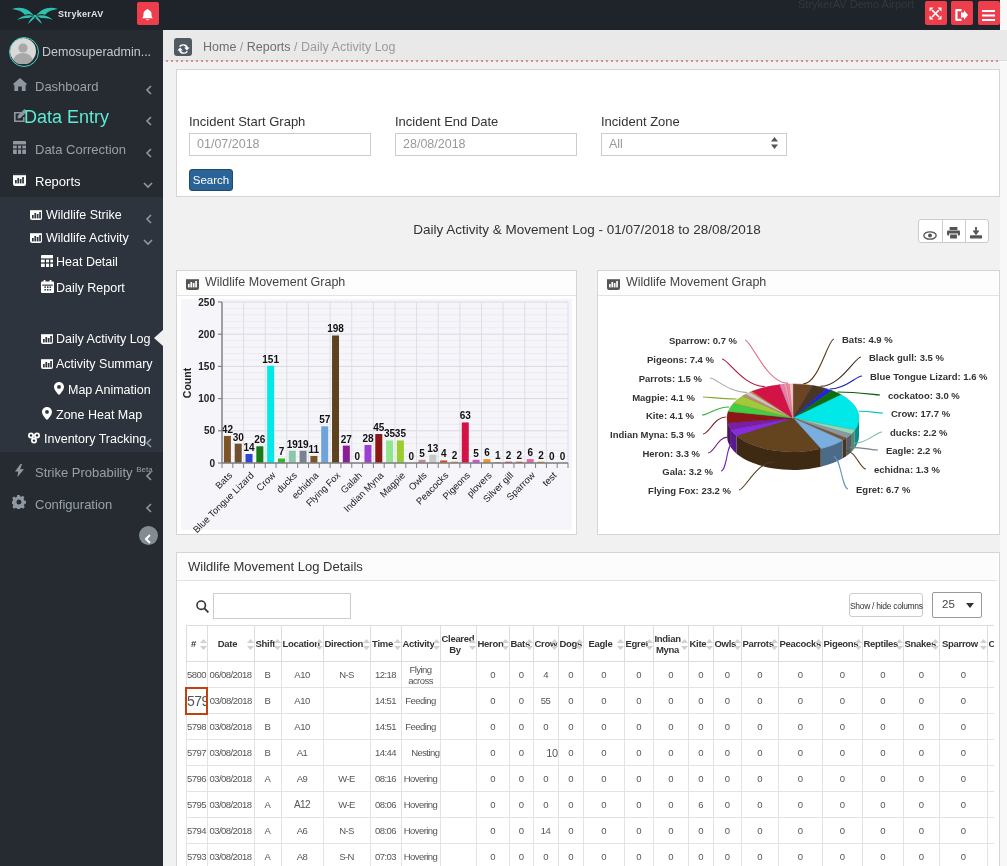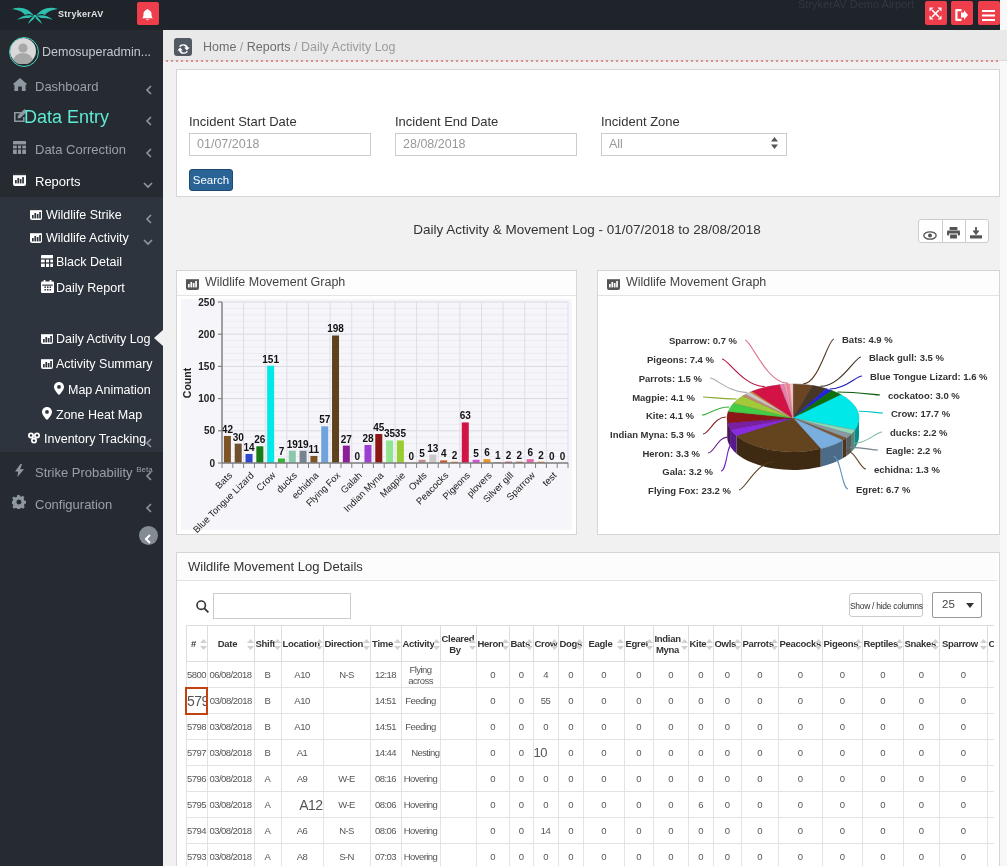--- a/index.html
+++ b/index.html
@@ -111,21 +111,21 @@
           <g fill="#fff">
             <rect x="0" y="0" width="13" height="13" rx="1"></rect>
             <g stroke="#262b31" stroke-width="1.2">
               <line x1="0" y1="4" x2="13" y2="4"></line>
               <line x1="0" y1="8" x2="13" y2="8"></line>
               <line x1="4.4" y1="4" x2="4.4" y2="13"></line>
               <line x1="8.7" y1="4" x2="8.7" y2="13"></line>
             </g>
           </g>
         </svg></span>
-      <span style="position:absolute;left:56px;top:50%;transform:translateY(-50%);color:#fff;font-size:12.5px;white-space:nowrap">Black Detail</span>
+      <span style="position:absolute;left:56px;top:50%;transform:translateY(-50%);color:#fff;font-size:12.5px;white-space:nowrap">Heat Detail</span>
     </div>
     <div style="position:absolute;left:0;top:245px;width:163px;height:25px">
       <span style="position:absolute;left:41px;top:50%;transform:translateY(-50%)"><svg width="13" height="13" viewBox="0 0 13 13" style="">
           <g fill="#fff">
             <rect x="0" y="1.5" width="13" height="11.5" rx="1"></rect>
             <rect x="2.6" y="0" width="1.8" height="3"></rect>
             <rect x="8.6" y="0" width="1.8" height="3"></rect>
           </g>
           <g fill="#262b31">
             <rect x="1.2" y="4.6" width="10.6" height="1.1"></rect>
@@ -293,21 +293,21 @@
         <g fill="#fff">
           <path d="M6.5 1.2 a4.8 4.8 0 0 1 4.6 3.4 h1.6 l-2.8 3 -2.7-3 h1.8 a3.1 3.1 0 0 0 -5.6-.6 L2 3.2 A4.8 4.8 0 0 1 6.5 1.2Z"></path>
           <path d="M6.5 10.8 a4.8 4.8 0 0 1 -4.6-3.4 H.3 l2.8-3 2.7 3 H4 a3.1 3.1 0 0 0 5.6.6 l1.4.8 a4.8 4.8 0 0 1 -4.5 2Z"></path>
         </g>
       </svg></span>
   </div>
 <div style="position:absolute;left:203px;top:40px;font-size:12.5px;color:#6e6e6e;white-space:nowrap">Home <span style="color:#999">/</span> Reports <span style="color:#999">/</span> <span style="color:#9b9b9b">Daily Activity Log</span></div>
 <div style="position:absolute;left:166px;top:60px;width:834px;height:2px;background:repeating-linear-gradient(90deg,#dc8f8f 0 2px,rgba(0,0,0,0) 2px 5px)"></div>
 
 <div style="position:absolute;left:176px;top:69px;width:822px;height:126px;background:#fff;border:1px solid #d5d5d5">
-  <div style="position:absolute;left:12px;top:44px;font-size:13px;color:#333">Incident Start Date</div>
+  <div style="position:absolute;left:12px;top:44px;font-size:13px;color:#333">Incident Start Graph</div>
   <div style="position:absolute;left:218px;top:44px;font-size:13px;color:#333">Incident End Date</div>
   <div style="position:absolute;left:424px;top:44px;font-size:13px;color:#333">Incident Zone</div>
   <div style="position:absolute;left:12px;top:63px;width:182px;height:23px;box-sizing:border-box;border:1px solid #ccc;font-size:12.5px;color:#999;padding:3px 0 0 7px">01/07/2018</div>
   <div style="position:absolute;left:218px;top:63px;width:182px;height:23px;box-sizing:border-box;border:1px solid #ccc;font-size:12.5px;color:#999;padding:3px 0 0 7px">28/08/2018</div>
   <div style="position:absolute;left:424px;top:63px;width:186px;height:23px;box-sizing:border-box;border:1px solid #ccc;font-size:12.5px;color:#999;padding:3px 0 0 7px">All
      <span style="position:absolute;right:8px;top:3px"><svg width="7" height="12" viewBox="0 0 7 12" style="">
           <path d="M3.5 0 L7 4.4 H0Z" fill="#555"></path>
           <path d="M3.5 12 L0 7.6 H7Z" fill="#555"></path>
         </svg></span>
   </div>
@@ -809,21 +809,21 @@
           <td style="box-sizing:border-box;border:1px solid #e3e3e3;padding:0;font-size:9.5px;letter-spacing:-0.55px;color:#555;text-align:center;height:26px;overflow:hidden">5797</td>
           <td style="box-sizing:border-box;border:1px solid #e3e3e3;padding:0;font-size:9.5px;letter-spacing:-0.55px;color:#555;text-align:center;height:26px;overflow:hidden">03/08/2018</td>
           <td style="box-sizing:border-box;border:1px solid #e3e3e3;padding:0;font-size:9.5px;letter-spacing:-0.55px;color:#555;text-align:center;height:26px;overflow:hidden">B</td>
           <td style="box-sizing:border-box;border:1px solid #e3e3e3;padding:0;font-size:9.5px;letter-spacing:-0.55px;color:#555;text-align:center;height:26px;overflow:hidden">A1</td>
           <td style="box-sizing:border-box;border:1px solid #e3e3e3;padding:0;font-size:9.5px;letter-spacing:-0.55px;color:#555;text-align:center;height:26px;overflow:hidden"></td>
           <td style="box-sizing:border-box;border:1px solid #e3e3e3;padding:0;font-size:9.5px;letter-spacing:-0.55px;color:#555;text-align:center;height:26px;overflow:hidden">14:44</td>
           <td style="box-sizing:border-box;border:1px solid #e3e3e3;padding:0;font-size:9.5px;letter-spacing:-0.55px;color:#555;text-align:right;height:26px;overflow:hidden">Nesting</td>
           <td style="box-sizing:border-box;border:1px solid #e3e3e3;padding:0;font-size:9.5px;letter-spacing:-0.55px;color:#555;text-align:center;height:26px;overflow:hidden"></td>
           <td style="box-sizing:border-box;border:1px solid #e3e3e3;padding:0;font-size:9.5px;letter-spacing:-0.55px;color:#555;text-align:center;height:26px;overflow:hidden">0</td>
           <td style="box-sizing:border-box;border:1px solid #e3e3e3;padding:0;font-size:9.5px;letter-spacing:-0.55px;color:#555;text-align:center;height:26px;overflow:hidden">0</td>
-          <td style="box-sizing:border-box;border:1px solid #e3e3e3;padding:0;font-size:13px;letter-spacing:-0.55px;color:#555;text-align:left;height:26px;overflow:hidden">10</td>
+          <td style="box-sizing:border-box;border:1px solid #e3e3e3;padding:0;font-size:11px;letter-spacing:-0.55px;color:#555;text-align:right;height:26px;overflow:hidden">10</td>
           <td style="box-sizing:border-box;border:1px solid #e3e3e3;padding:0;font-size:9.5px;letter-spacing:-0.55px;color:#555;text-align:center;height:26px;overflow:hidden">0</td>
           <td style="box-sizing:border-box;border:1px solid #e3e3e3;padding:0;font-size:9.5px;letter-spacing:-0.55px;color:#555;text-align:center;height:26px;overflow:hidden">0</td>
           <td style="box-sizing:border-box;border:1px solid #e3e3e3;padding:0;font-size:9.5px;letter-spacing:-0.55px;color:#555;text-align:center;height:26px;overflow:hidden">0</td>
           <td style="box-sizing:border-box;border:1px solid #e3e3e3;padding:0;font-size:9.5px;letter-spacing:-0.55px;color:#555;text-align:center;height:26px;overflow:hidden">0</td>
           <td style="box-sizing:border-box;border:1px solid #e3e3e3;padding:0;font-size:9.5px;letter-spacing:-0.55px;color:#555;text-align:center;height:26px;overflow:hidden">0</td>
           <td style="box-sizing:border-box;border:1px solid #e3e3e3;padding:0;font-size:9.5px;letter-spacing:-0.55px;color:#555;text-align:center;height:26px;overflow:hidden">0</td>
           <td style="box-sizing:border-box;border:1px solid #e3e3e3;padding:0;font-size:9.5px;letter-spacing:-0.55px;color:#555;text-align:center;height:26px;overflow:hidden">0</td>
           <td style="box-sizing:border-box;border:1px solid #e3e3e3;padding:0;font-size:9.5px;letter-spacing:-0.55px;color:#555;text-align:center;height:26px;overflow:hidden">0</td>
           <td style="box-sizing:border-box;border:1px solid #e3e3e3;padding:0;font-size:9.5px;letter-spacing:-0.55px;color:#555;text-align:center;height:26px;overflow:hidden">0</td>
           <td style="box-sizing:border-box;border:1px solid #e3e3e3;padding:0;font-size:9.5px;letter-spacing:-0.55px;color:#555;text-align:center;height:26px;overflow:hidden">0</td>
@@ -854,21 +854,21 @@
           <td style="box-sizing:border-box;border:1px solid #e3e3e3;padding:0;font-size:9.5px;letter-spacing:-0.55px;color:#555;text-align:center;height:26px;overflow:hidden">0</td>
           <td style="box-sizing:border-box;border:1px solid #e3e3e3;padding:0;font-size:9.5px;letter-spacing:-0.55px;color:#555;text-align:center;height:26px;overflow:hidden">0</td>
           <td style="box-sizing:border-box;border:1px solid #e3e3e3;padding:0;font-size:9.5px;letter-spacing:-0.55px;color:#555;text-align:center;height:26px;overflow:hidden">0</td>
           <td style="box-sizing:border-box;border:1px solid #e3e3e3;padding:0;font-size:9.5px;letter-spacing:-0.55px;color:#555;text-align:center;height:26px;overflow:hidden">0</td>
           <td style="box-sizing:border-box;border:1px solid #e3e3e3;padding:0;font-size:9.5px;letter-spacing:-0.55px;color:#555;text-align:center;height:26px;overflow:hidden">0</td>
         </tr>
         <tr>
           <td style="box-sizing:border-box;border:1px solid #e3e3e3;padding:0;font-size:9.5px;letter-spacing:-0.55px;color:#555;text-align:center;height:26px;overflow:hidden">5795</td>
           <td style="box-sizing:border-box;border:1px solid #e3e3e3;padding:0;font-size:9.5px;letter-spacing:-0.55px;color:#555;text-align:center;height:26px;overflow:hidden">03/08/2018</td>
           <td style="box-sizing:border-box;border:1px solid #e3e3e3;padding:0;font-size:9.5px;letter-spacing:-0.55px;color:#555;text-align:center;height:26px;overflow:hidden">A</td>
-          <td style="box-sizing:border-box;border:1px solid #e3e3e3;padding:0;font-size:14px;letter-spacing:-0.55px;color:#555;text-align:right;height:26px;overflow:hidden">A12</td>
+          <td style="box-sizing:border-box;border:1px solid #e3e3e3;padding:0;font-size:10px;letter-spacing:-0.55px;color:#555;text-align:center;height:26px;overflow:hidden">A12</td>
           <td style="box-sizing:border-box;border:1px solid #e3e3e3;padding:0;font-size:9.5px;letter-spacing:-0.55px;color:#555;text-align:center;height:26px;overflow:hidden">W-E</td>
           <td style="box-sizing:border-box;border:1px solid #e3e3e3;padding:0;font-size:9.5px;letter-spacing:-0.55px;color:#555;text-align:center;height:26px;overflow:hidden">08:06</td>
           <td style="box-sizing:border-box;border:1px solid #e3e3e3;padding:0;font-size:9.5px;letter-spacing:-0.55px;color:#555;text-align:center;height:26px;overflow:hidden">Hovering</td>
           <td style="box-sizing:border-box;border:1px solid #e3e3e3;padding:0;font-size:9.5px;letter-spacing:-0.55px;color:#555;text-align:center;height:26px;overflow:hidden"></td>
           <td style="box-sizing:border-box;border:1px solid #e3e3e3;padding:0;font-size:9.5px;letter-spacing:-0.55px;color:#555;text-align:center;height:26px;overflow:hidden">0</td>
           <td style="box-sizing:border-box;border:1px solid #e3e3e3;padding:0;font-size:9.5px;letter-spacing:-0.55px;color:#555;text-align:center;height:26px;overflow:hidden">0</td>
           <td style="box-sizing:border-box;border:1px solid #e3e3e3;padding:0;font-size:9.5px;letter-spacing:-0.55px;color:#555;text-align:center;height:26px;overflow:hidden">0</td>
           <td style="box-sizing:border-box;border:1px solid #e3e3e3;padding:0;font-size:9.5px;letter-spacing:-0.55px;color:#555;text-align:center;height:26px;overflow:hidden">0</td>
           <td style="box-sizing:border-box;border:1px solid #e3e3e3;padding:0;font-size:9.5px;letter-spacing:-0.55px;color:#555;text-align:center;height:26px;overflow:hidden">0</td>
           <td style="box-sizing:border-box;border:1px solid #e3e3e3;padding:0;font-size:9.5px;letter-spacing:-0.55px;color:#555;text-align:center;height:26px;overflow:hidden">0</td>

